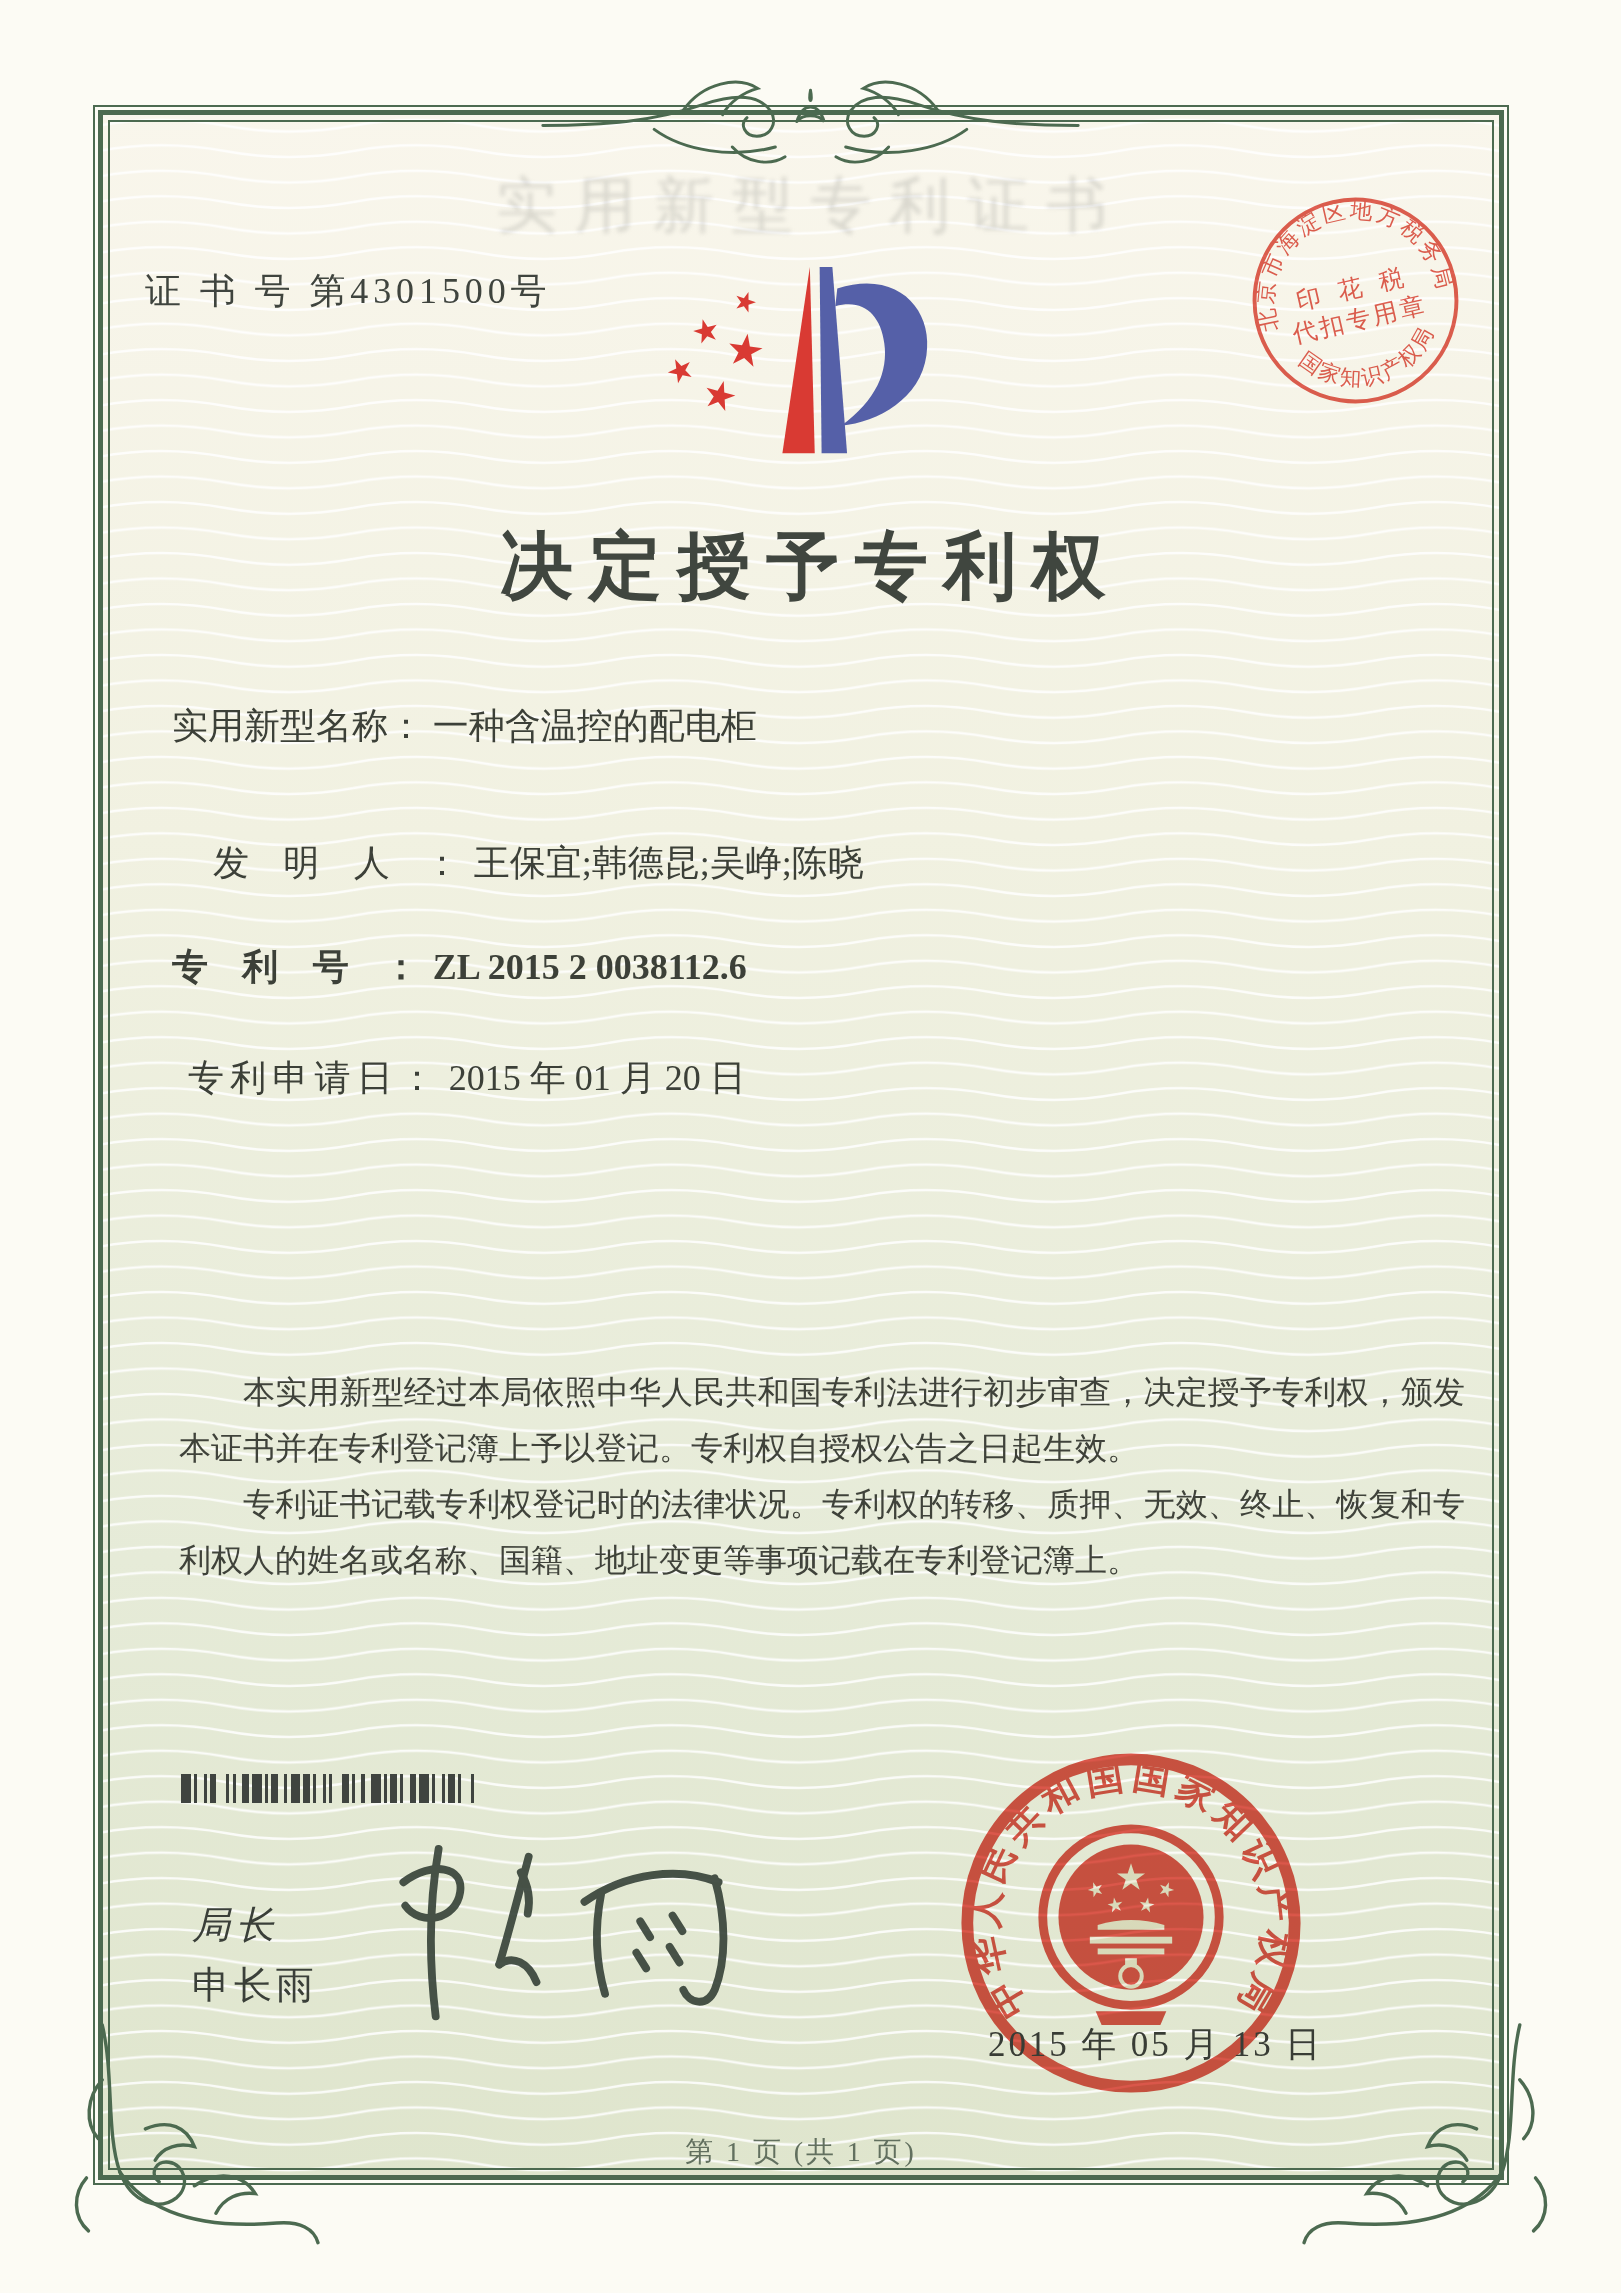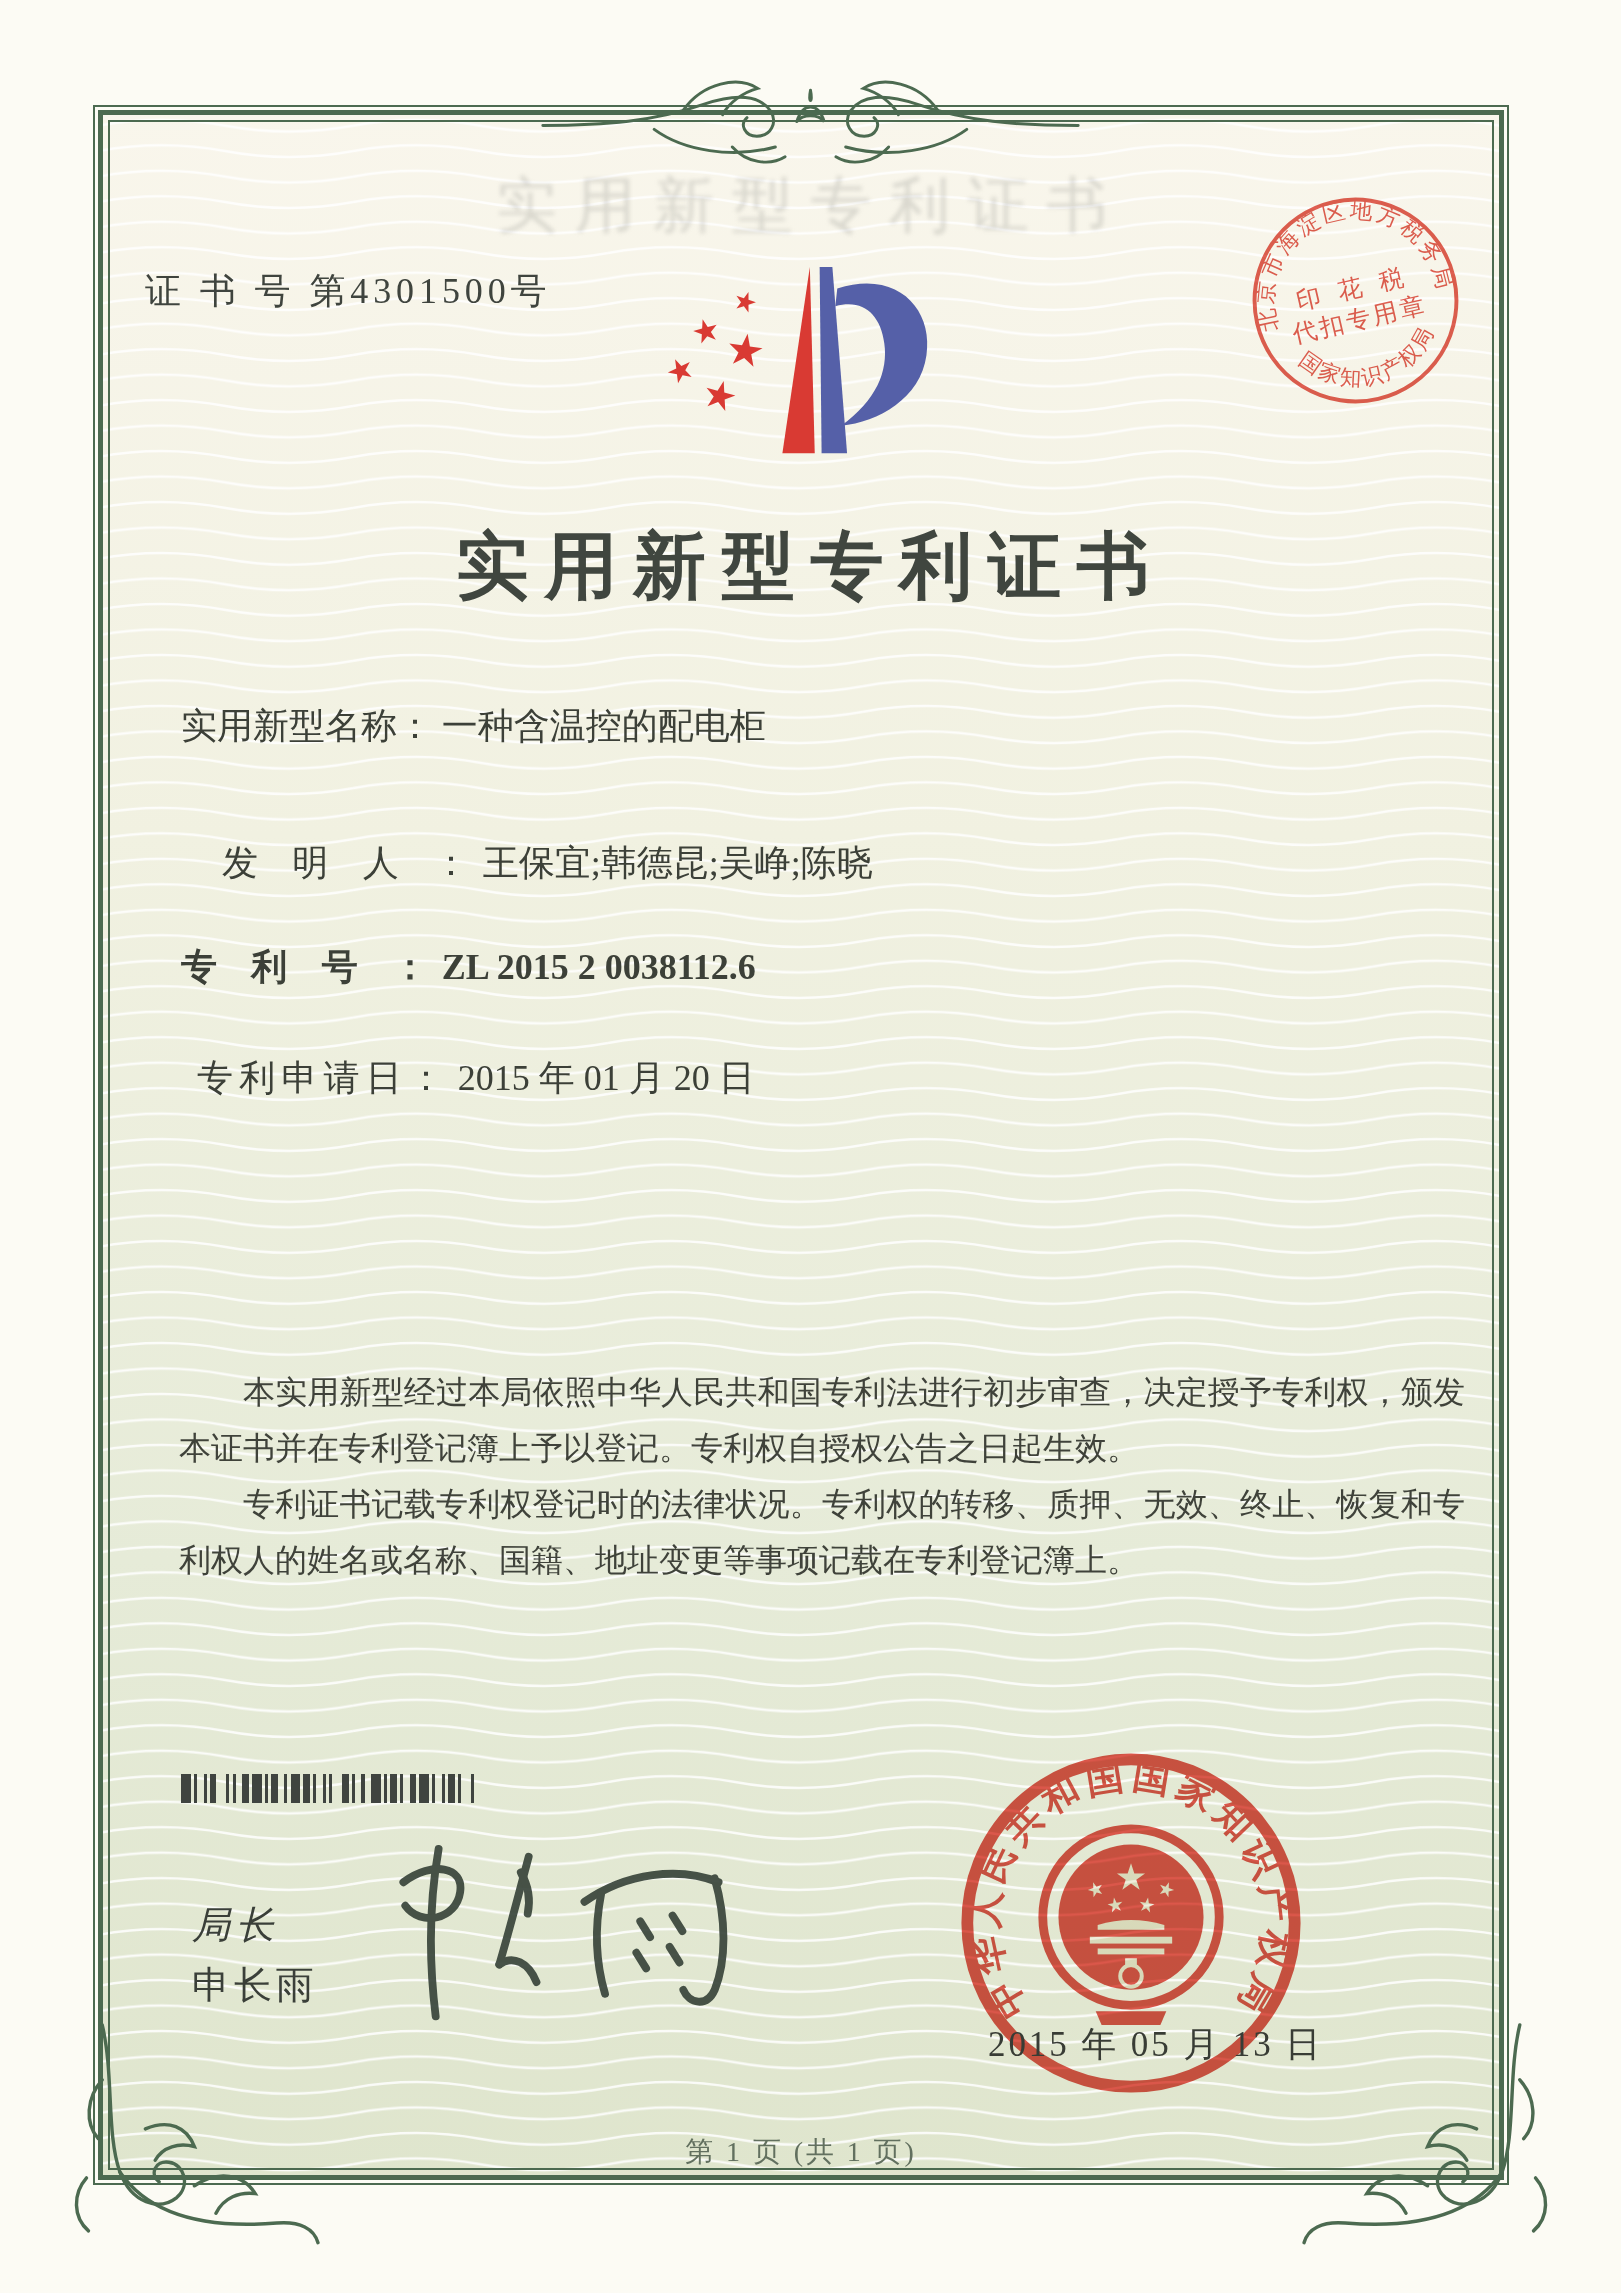--- a/index.html
+++ b/index.html
@@ -26,21 +26,21 @@
   .cert-no{position:absolute;left:145px;top:267px;font-size:36px;letter-spacing:4.9px;z-index:4;color:#3f443e;text-align:center;}
   .ghost-title{
     position:absolute;left:0;right:0;top:165px;text-align:center;z-index:3;
     font-size:61px;letter-spacing:17.6px;color:rgba(150,150,142,0.30);filter:blur(2px);
   }
   .logo{position:absolute;left:655px;top:257px;width:294px;height:211px;z-index:4;}
   .title{
     position:absolute;left:0;right:0;top:518px;text-align:center;z-index:4;
     font-size:73px;letter-spacing:15.7px;color:#40463f;font-weight:bold;
   }
-  .fields{position:absolute;left:181px;top:702px;width:1284px;z-index:4;}
+  .fields{position:absolute;left:172px;top:702px;width:1284px;z-index:4;}
   .field-row{font-size:36px;line-height:49px;white-space:nowrap;}
   .field-row:nth-child(1){margin-bottom:88px;}
   .field-row:nth-child(2){margin-bottom:55px;margin-left:41px;}
   .field-row:nth-child(3){margin-bottom:62px;font-weight:bold;}
   .field-row:nth-child(4){margin-bottom:69px;margin-left:16px;}
   .field-row:nth-child(5){margin-bottom:69px;}
   .f-label{display:inline-block;width:247px;text-align:justify;text-align-last:justify;color:#3c4038;}
   .f-value{margin-left:13.7px;color:#3c4038;}
   .paras{position:absolute;left:179px;top:1364px;width:1286px;z-index:4;}
   .paras p{
@@ -149,21 +149,21 @@
     <polygon points="158,10 130,200 163,200" fill="#d93a33"></polygon>
     <polygon points="168,10 181,10 196,200 170,200" fill="#5560a8"></polygon>
     <path d="M186,32 C248,12 284,54 277,100 C271,144 228,168 190,172 C226,146 238,116 234,88 C230,58 212,42 184,50 Z" fill="#5560a8"></path>
     <polygon class="star" fill="#d93a33" points="95.4,35.5 95.4,43.5 103.0,46.0 95.4,48.5 95.4,56.5 90.7,50.0 83.1,52.5 87.8,46.0 83.1,39.5 90.7,42.0"></polygon>
     <polygon class="star" fill="#d93a33" points="48.6,63.4 53.8,71.4 62.9,68.9 57.0,76.3 62.1,84.2 53.3,80.8 47.3,88.1 47.8,78.7 39.0,75.3 48.1,72.9"></polygon>
     <polygon class="star" fill="#d93a33" points="94.5,78.2 96.8,91.1 109.7,92.9 98.2,99.0 100.5,111.9 91.0,102.8 79.5,108.9 85.2,97.2 75.8,88.1 88.8,89.9"></polygon>
     <polygon class="star" fill="#d93a33" points="20.5,104.2 26.9,111.1 35.5,107.1 30.9,115.4 37.4,122.3 28.1,120.5 23.5,128.8 22.4,119.4 13.1,117.6 21.7,113.6"></polygon>
     <polygon class="star" fill="#d93a33" points="70.1,126.5 70.7,138.2 82.0,141.2 71.1,145.3 71.7,156.9 64.4,147.9 53.6,152.1 59.9,142.3 52.6,133.3 63.8,136.3"></polygon>
   </svg>
 
-  <div class="title">实用新型专利证书</div>
+  <div class="title">决定授予专利权</div>
 
   <div class="fields">
     <div class="field-row">
       <span class="f-label">实用新型名称：</span><span class="f-value">一种含温控的配电柜</span>
     </div>
     <div class="field-row">
       <span class="f-label">发明人：</span><span class="f-value">王保宜;韩德昆;吴峥;陈晓</span>
     </div>
     <div class="field-row">
       <span class="f-label">专利号：</span><span class="f-value">ZL 2015 2 0038112.6</span>

